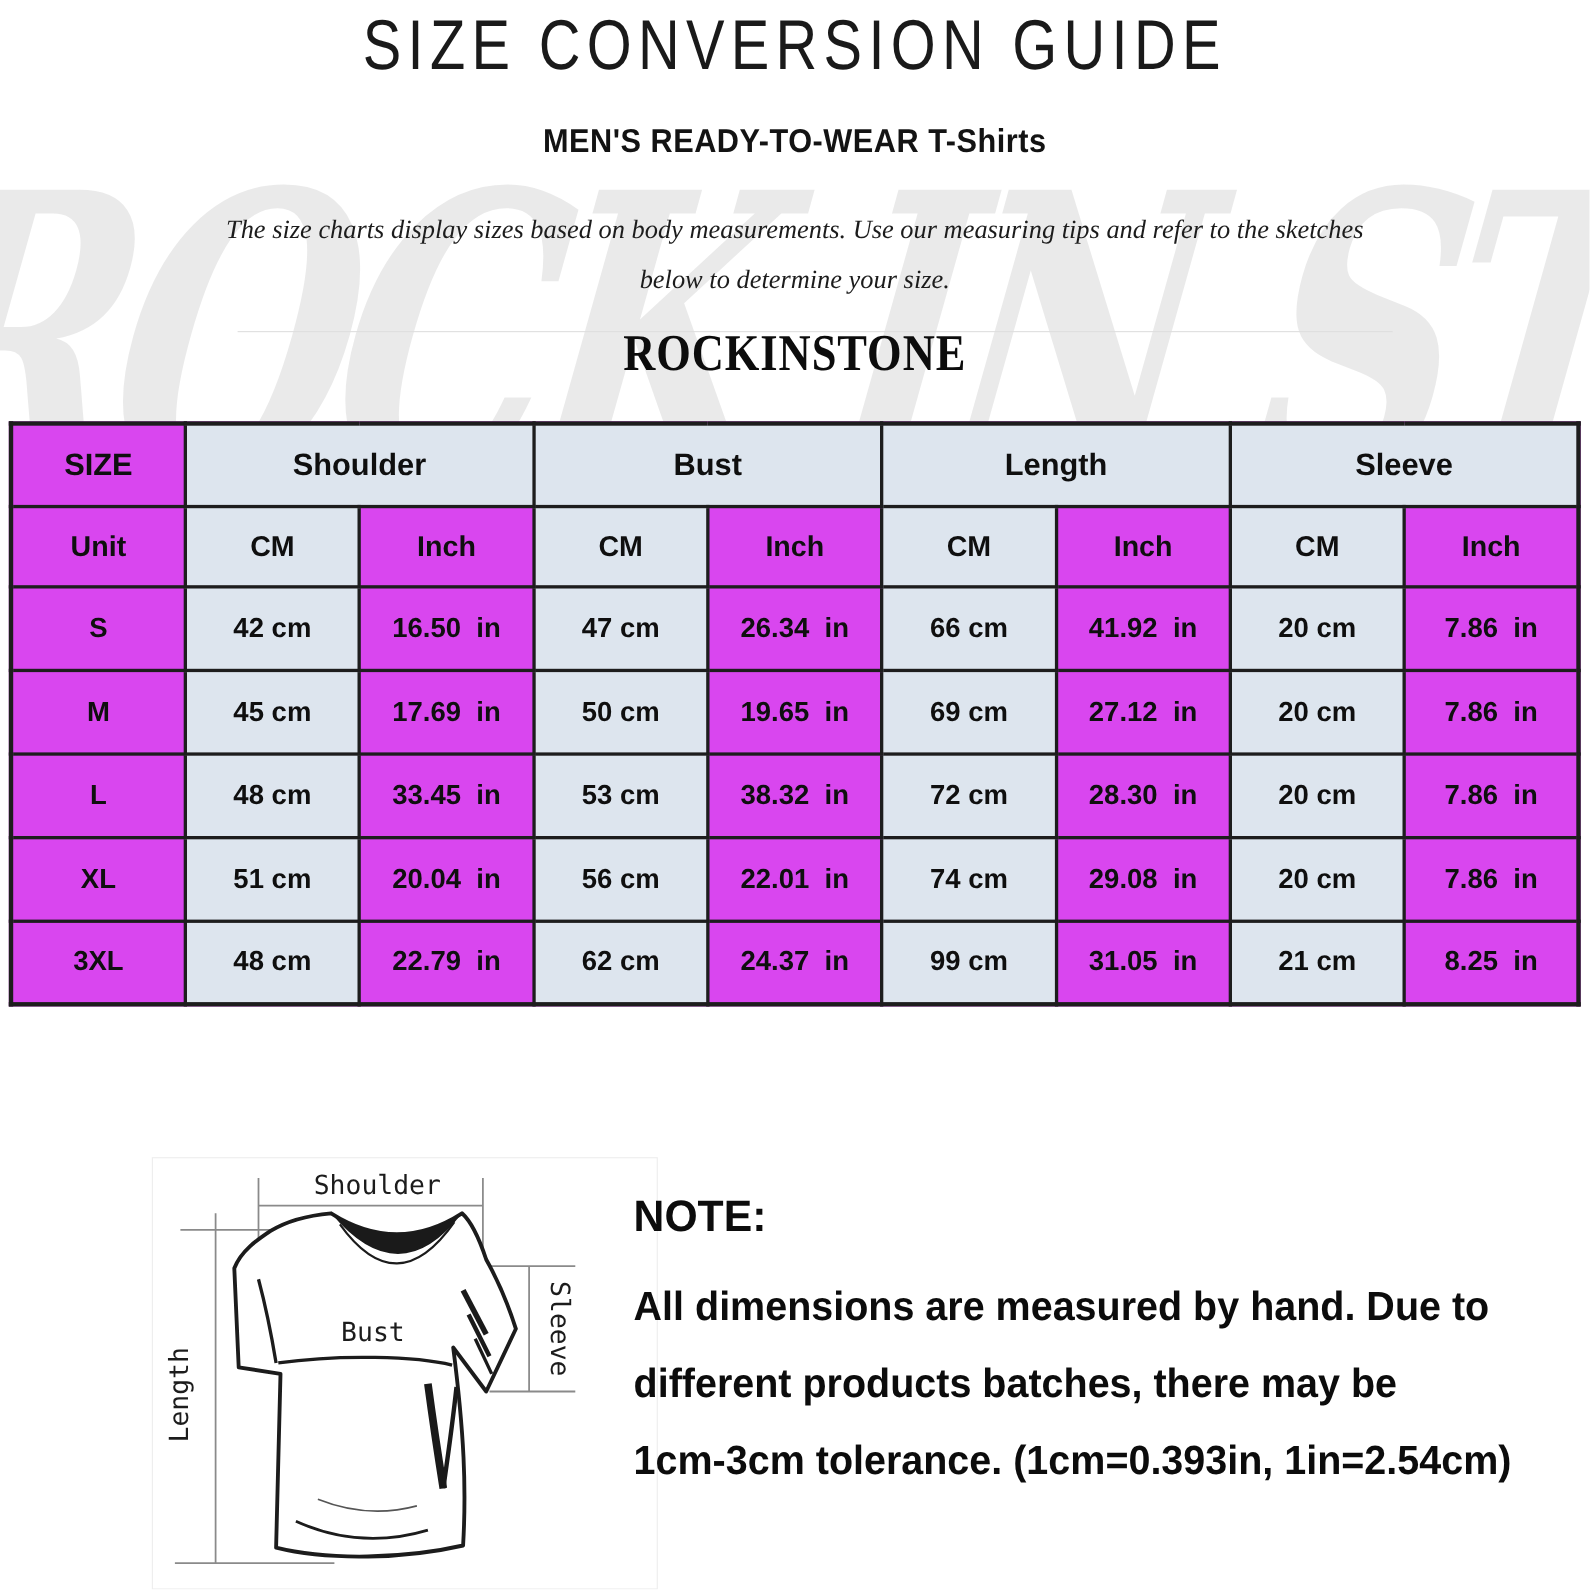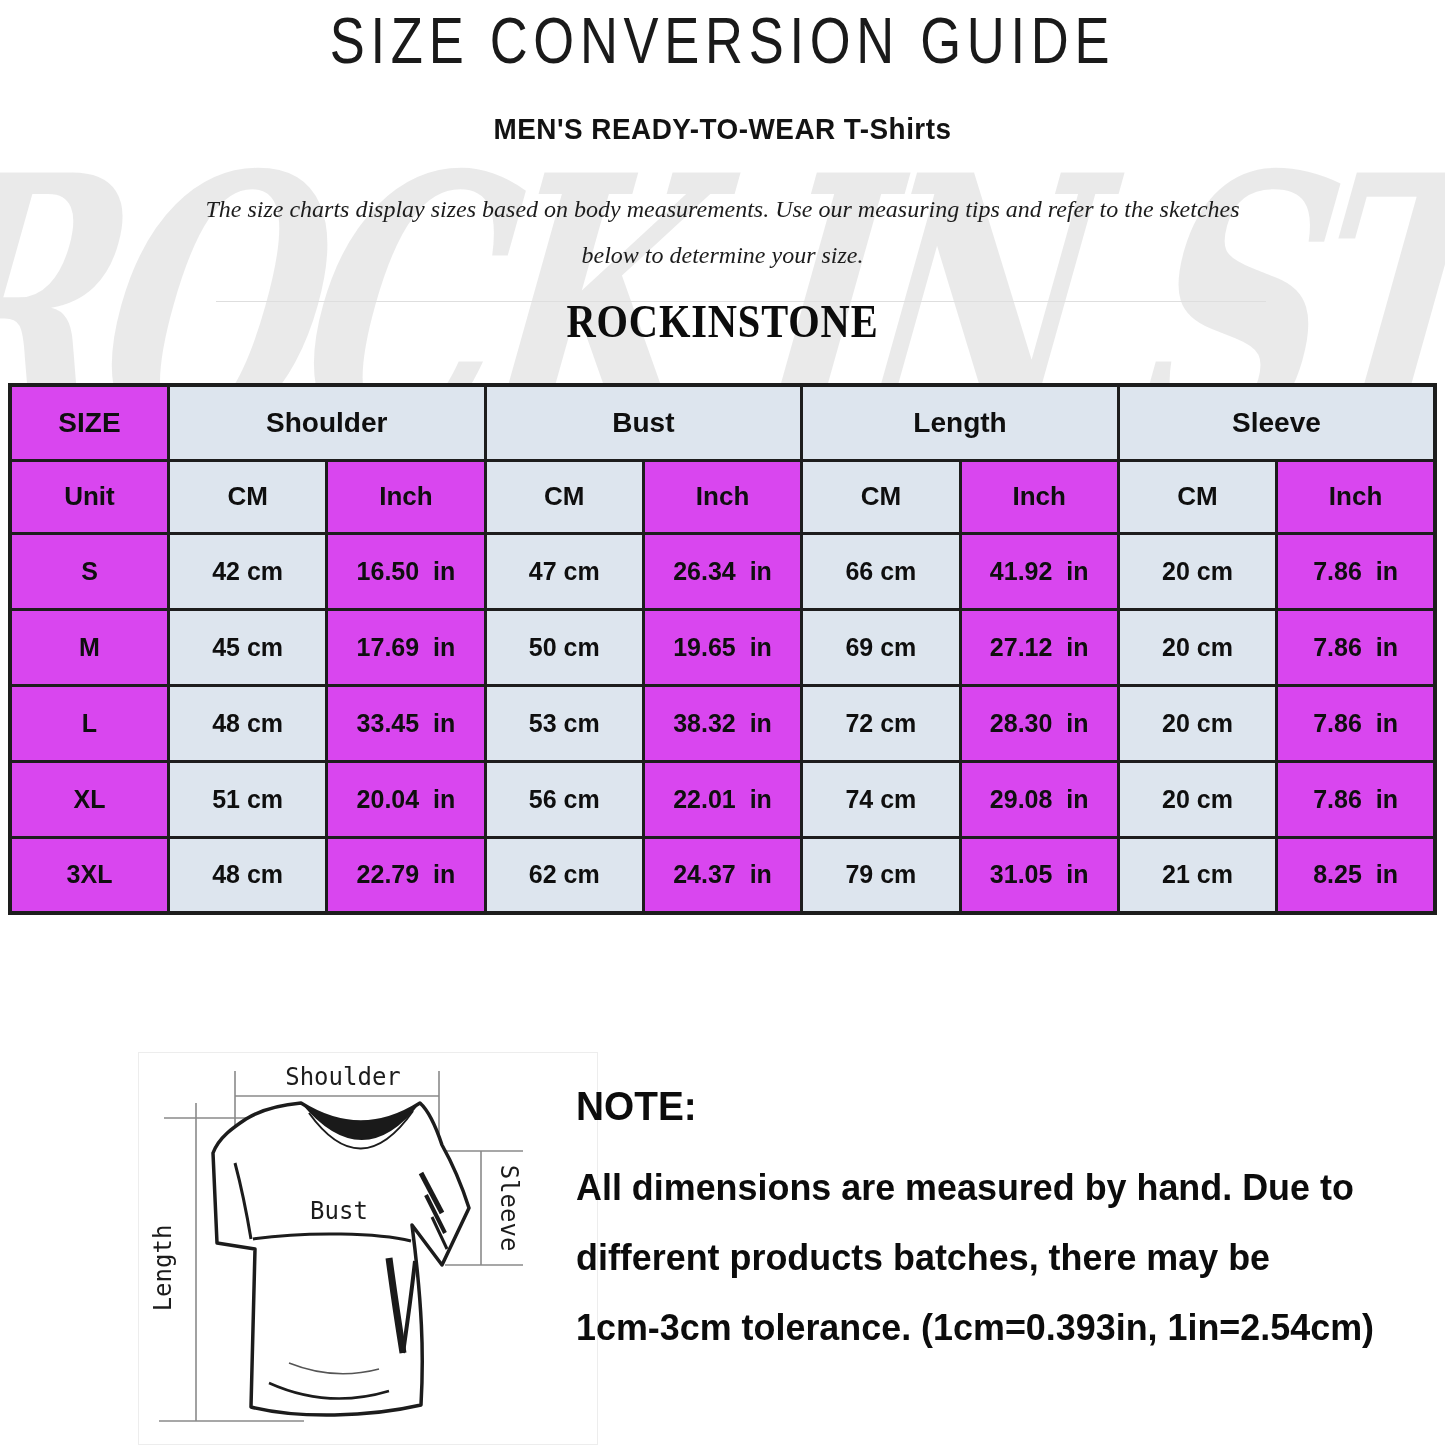--- a/index.html
+++ b/index.html
@@ -226,21 +226,21 @@
     <td>29.08  in</td>
     <td class="blue">20 cm</td>
     <td>7.86  in</td>
   </tr>
   <tr class="data-row">
     <td>3XL</td>
     <td class="blue">48 cm</td>
     <td>22.79  in</td>
     <td class="blue">62 cm</td>
     <td>24.37  in</td>
-    <td class="blue">79 cm</td>
+    <td class="blue">99 cm</td>
     <td>31.05  in</td>
     <td class="blue">21 cm</td>
     <td>8.25  in</td>
   </tr>
 </tbody>
   </table>
 
 <div class="tshirt-box">
   <svg width="458" height="391" viewBox="0 0 458 391" xmlns="http://www.w3.org/2000/svg">
 

